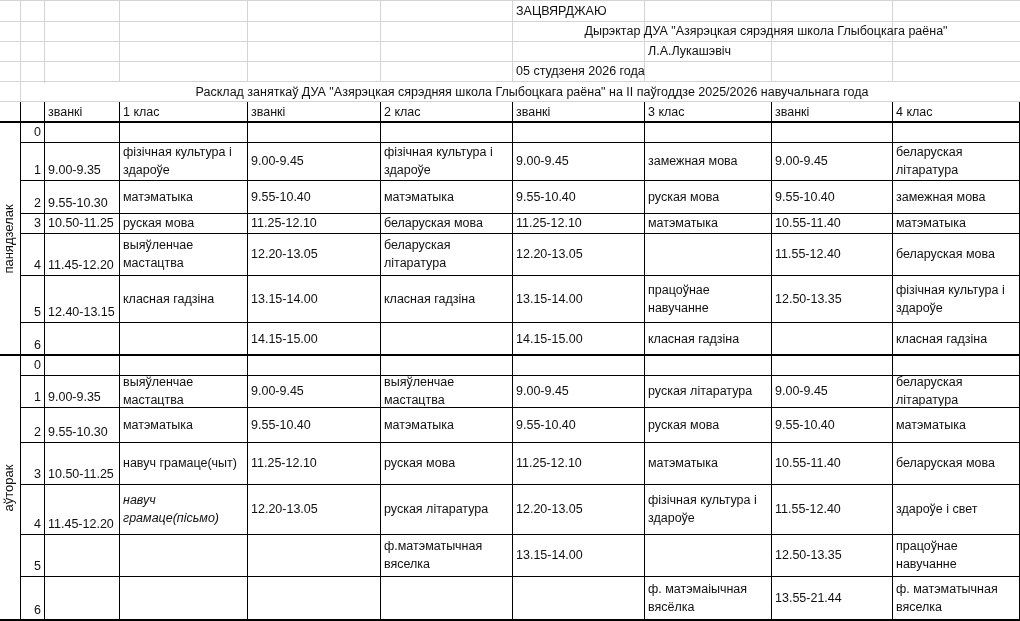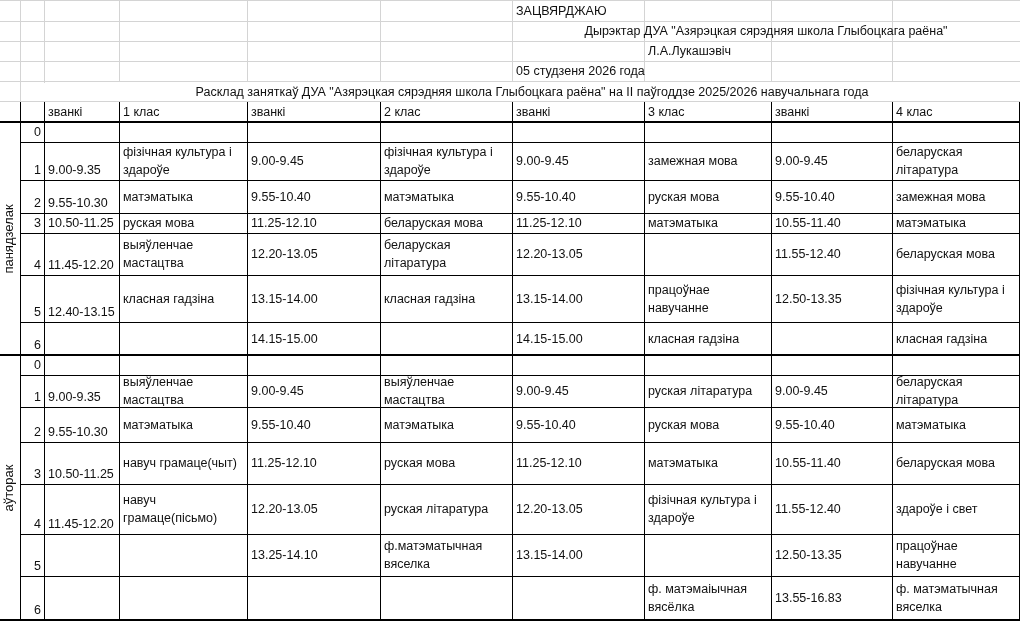--- a/index.html
+++ b/index.html
@@ -191,36 +191,35 @@
     <div class="cell" style="left: 44px; width: 75px; top: 465px;">10.50-11.25</div>
     <div class="cell wrap" style="left: 119px; width: 128px; height: 40px; top: 443px; display: flex; align-items: center;">навуч грамаце(чыт)</div>
     <div class="cell wrap" style="left: 247px; width: 133px; height: 40px; top: 443px; display: flex; align-items: center;">11.25-12.10</div>
     <div class="cell wrap" style="left: 380px; width: 132px; height: 40px; top: 443px; display: flex; align-items: center;">руская мова</div>
     <div class="cell wrap" style="left: 512px; width: 132px; height: 40px; top: 443px; display: flex; align-items: center;">11.25-12.10</div>
     <div class="cell wrap" style="left: 644px; width: 127px; height: 40px; top: 443px; display: flex; align-items: center;">матэматыка</div>
     <div class="cell wrap" style="left: 771px; width: 121px; height: 40px; top: 443px; display: flex; align-items: center;">10.55-11.40</div>
     <div class="cell wrap" style="left: 892px; width: 128px; height: 40px; top: 443px; display: flex; align-items: center;">беларуская мова</div>
     <div class="cell num" style="left: 20px; width: 24px; top: 515px;">4</div>
     <div class="cell" style="left: 44px; width: 75px; top: 515px;">11.45-12.20</div>
-    <div class="cell wrap" style="left: 119px; width: 128px; height: 48px; top: 485px; display: flex; align-items: center;">навуч грамаце(пісьмо)</div>
+    <div class="cell wrap" style="left: 119px; width: 128px; height: 48px; top: 485px; display: flex; align-items: center; font-style: italic;">навуч грамаце(пісьмо)</div>
     <div class="cell wrap" style="left: 247px; width: 133px; height: 48px; top: 485px; display: flex; align-items: center;">12.20-13.05</div>
     <div class="cell wrap" style="left: 380px; width: 132px; height: 48px; top: 485px; display: flex; align-items: center;">руская літаратура</div>
     <div class="cell wrap" style="left: 512px; width: 132px; height: 48px; top: 485px; display: flex; align-items: center;">12.20-13.05</div>
     <div class="cell wrap" style="left: 644px; width: 127px; height: 48px; top: 485px; display: flex; align-items: center;">фізічная культура і здароўе</div>
     <div class="cell wrap" style="left: 771px; width: 121px; height: 48px; top: 485px; display: flex; align-items: center;">11.55-12.40</div>
     <div class="cell wrap" style="left: 892px; width: 128px; height: 48px; top: 485px; display: flex; align-items: center;">здароўе і свет</div>
     <div class="cell num" style="left: 20px; width: 24px; top: 557px;">5</div>
     <div class="cell" style="left: 44px; width: 75px; top: 557px;"></div>
     <div class="cell wrap" style="left: 119px; width: 128px; height: 40px; top: 535px; display: flex; align-items: center;"></div>
-    <div class="cell wrap" style="left: 247px; width: 133px; height: 40px; top: 535px; display: flex; align-items: center;">13.25-14.10</div>
     <div class="cell wrap" style="left: 380px; width: 132px; height: 40px; top: 535px; display: flex; align-items: center;">ф.матэматычная вяселка</div>
     <div class="cell wrap" style="left: 512px; width: 132px; height: 40px; top: 535px; display: flex; align-items: center;">13.15-14.00</div>
     <div class="cell wrap" style="left: 771px; width: 121px; height: 40px; top: 535px; display: flex; align-items: center;">12.50-13.35</div>
     <div class="cell wrap" style="left: 892px; width: 128px; height: 40px; top: 535px; display: flex; align-items: center;">працоўнае навучанне</div>
     <div class="cell num" style="left: 20px; width: 24px; top: 601px;">6</div>
     <div class="cell" style="left: 44px; width: 75px; top: 601px;"></div>
     <div class="cell wrap" style="left: 119px; width: 128px; height: 42px; top: 577px; display: flex; align-items: center;"></div>
     <div class="cell wrap" style="left: 247px; width: 133px; height: 42px; top: 577px; display: flex; align-items: center;"></div>
     <div class="cell wrap" style="left: 380px; width: 132px; height: 42px; top: 577px; display: flex; align-items: center;"></div>
     <div class="cell wrap" style="left: 644px; width: 127px; height: 42px; top: 577px; display: flex; align-items: center;">ф. матэмаіычная вясёлка</div>
-    <div class="cell wrap" style="left: 771px; width: 121px; height: 42px; top: 577px; display: flex; align-items: center;">13.55-16.83</div>
+    <div class="cell wrap" style="left: 771px; width: 121px; height: 42px; top: 577px; display: flex; align-items: center;">13.55-21.44</div>
     <div class="cell wrap" style="left: 892px; width: 128px; height: 42px; top: 577px; display: flex; align-items: center;">ф. матэматычная вяселка</div>
   </div>
 
 </body></html>

